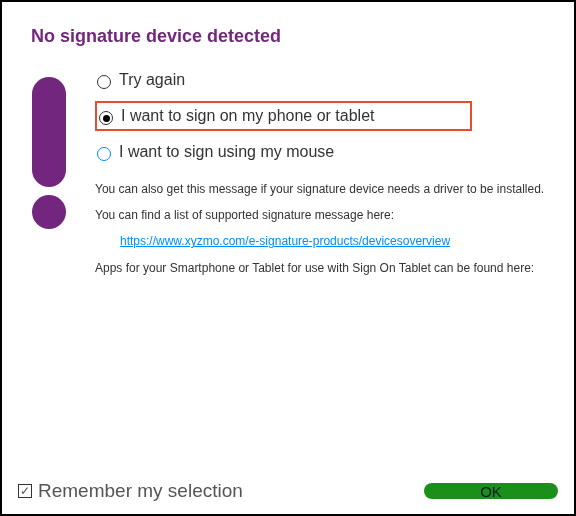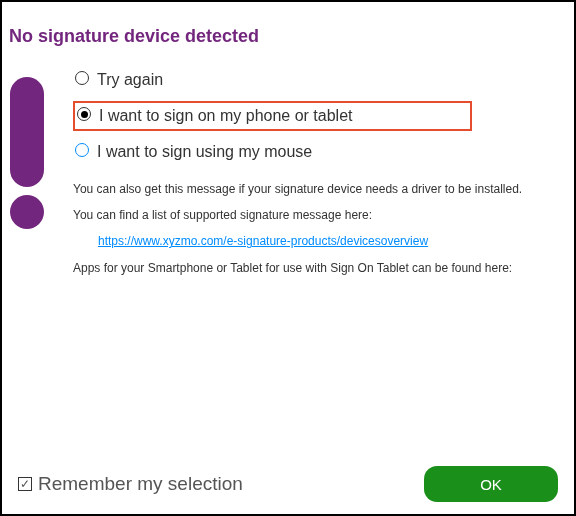--- a/index.html
+++ b/index.html
@@ -5,21 +5,21 @@
     * { box-sizing: border-box; margin: 0; padding: 0; }
     body {
       font-family: Arial, Helvetica, sans-serif;
       background: #fff;
       width: 576px;
       height: 516px;
       border: 2px solid #000;
       position: relative;
     }
     .dialog {
-      padding: 24px 22px 0 7px;
+      padding: 24px 22px 0 29px;
     }
     .title {
       color: #73267d;
       font-size: 18px;
       font-weight: bold;
       margin-bottom: 22px;
     }
     .content {
       display: flex;
       gap: 28px;
@@ -45,21 +45,21 @@
       background: #73267d;
       border-radius: 50%;
     }
     .main {
       flex: 1;
       color: #333;
       font-size: 16px;
     }
     .radio-row {
       display: flex;
-      align-items: flex-start;
+      align-items: flex-end;
       gap: 8px;
       margin-bottom: 10px;
       padding: 2px 2px;
     }
     .radio-row.highlighted {
       border: 2px solid #e54d2e;
       padding: 4px 2px;
       margin-right: 80px;
     }
     .radio {
@@ -121,24 +121,24 @@
       height: 14px;
       border: 1.5px solid #333;
       display: inline-flex;
       align-items: center;
       justify-content: center;
       font-size: 12px;
       line-height: 1;
     }
     .ok-btn {
       background: #1a8f1a;
-      color: #ffffff;
+      color: #0f172a;
       border: none;
       width: 134px;
-      height: 36px;
+      height: 16px;
       border-radius: 13px;
       font-size: 15px;
       cursor: pointer;
       text-align: center;
     }
   </style>
 </head>
 <body>
 
 <div class="dialog">

